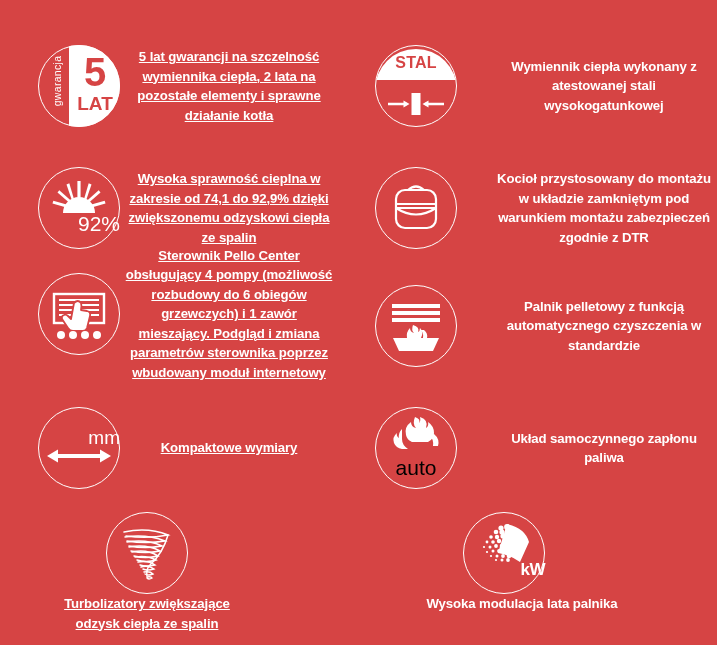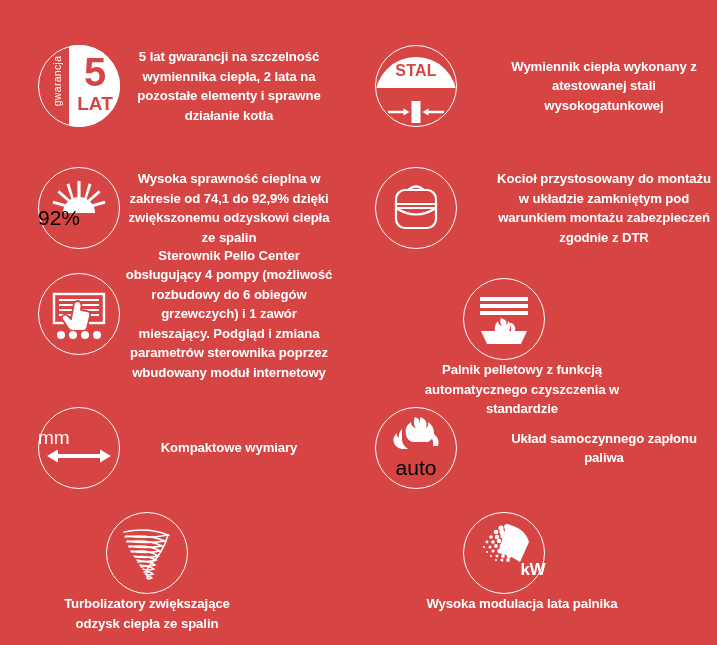--- a/index.html
+++ b/index.html
@@ -57,26 +57,26 @@
     line-height: 19.5px;
     text-align: center;
     letter-spacing: -0.1px;
     padding: 0 4px;
     box-sizing: border-box;
   }
 
   
   .col-left  { left: 38px; }
   .col-right { left: 375px; }
-  .col-left  .caption { width: 218px; }
+  .col-left  .caption { width: 218px; text-decoration: underline; }
   .col-right .caption { width: 222px; margin-left: 36px; }
 
   .row1 { top: 38px;  height: 96px; }
   .row2 { top: 160px; height: 96px; }
-  .row3 { top: 278px; height: 96px; flex-direction: column; }
+  .row3 { top: 278px; height: 96px; }
   .row4 { top: 400px; height: 96px; }
   .row5 { top: 512px; height: 96px; flex-direction: column; }
 
   .feature.r3-left { top: 250px; height: 128px; }
 
   
   .badge-clip {
     position: absolute;
     left: 0; top: 0;
     width: 82px; height: 82px;
@@ -124,21 +124,21 @@
     font-size: 10.5px;
     font-weight: normal;
     transform: rotate(-90deg);
     transform-origin: center center;
     letter-spacing: 0.3px;
   }
 
   
   .stal-clip {
     position: absolute;
-    left: 0; top: 12px;
+    left: 0; top: 4px;
     width: 82px; height: 82px;
     border-radius: 50%;
     overflow: hidden;
   }
   .stal-cap {
     position: absolute;
     left: 0; top: 0;
     width: 82px; height: 31px;
     background: #ffffff;
   }
@@ -154,34 +154,34 @@
     line-height: 22px;
     letter-spacing: 0.2px;
   }
 
   
   .mm-text {
     position: absolute;
     left: 0;
     top: 20px;
     width: 82px;
-    text-align: left;
+    text-align: right;
     color: #ffffff;
     font-size: 19px;
     font-weight: normal;
     line-height: 22px;
   }
   
   .pct-text {
     position: absolute;
     left: 0;
-    top: 39px;
-    width: 82px;
-    text-align: left;
-    color: #000000;
+    top: 45px;
+    width: 82px;
+    text-align: right;
+    color: #ffffff;
     font-size: 21px;
     font-weight: normal;
     line-height: 24px;
   }
   
   .auto-text {
     position: absolute;
     left: 0;
     top: 49px;
     width: 82px;

